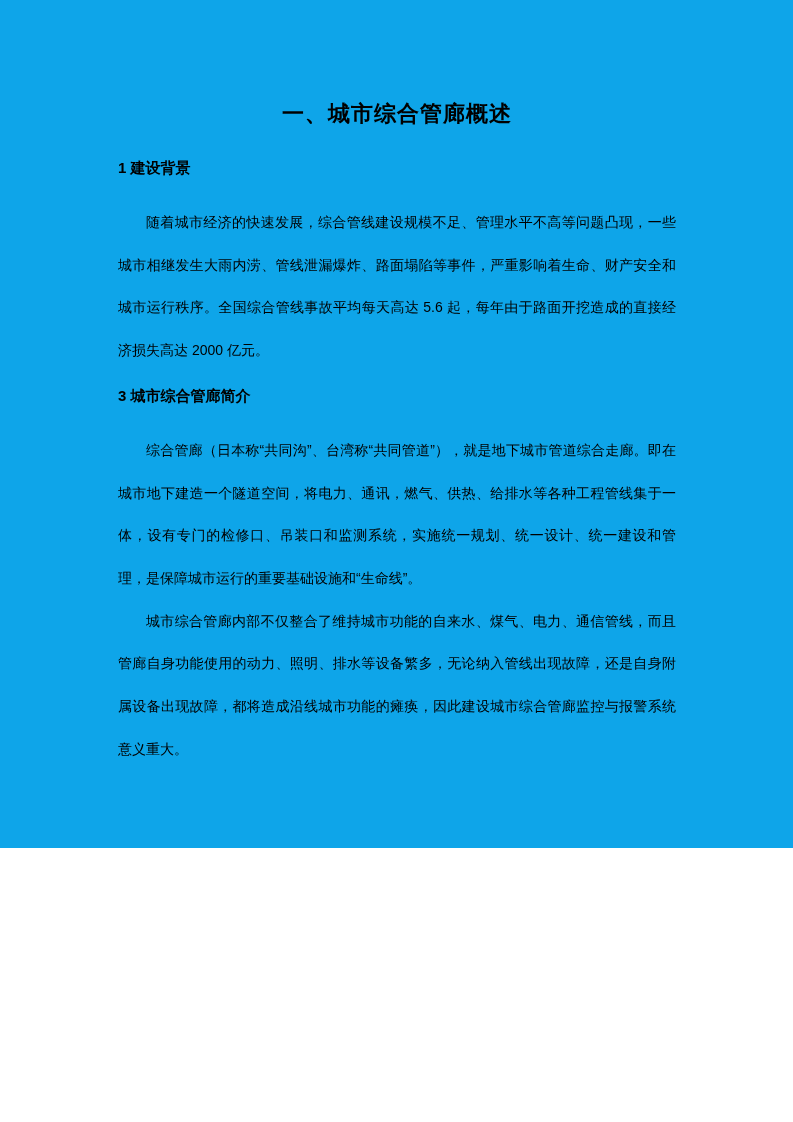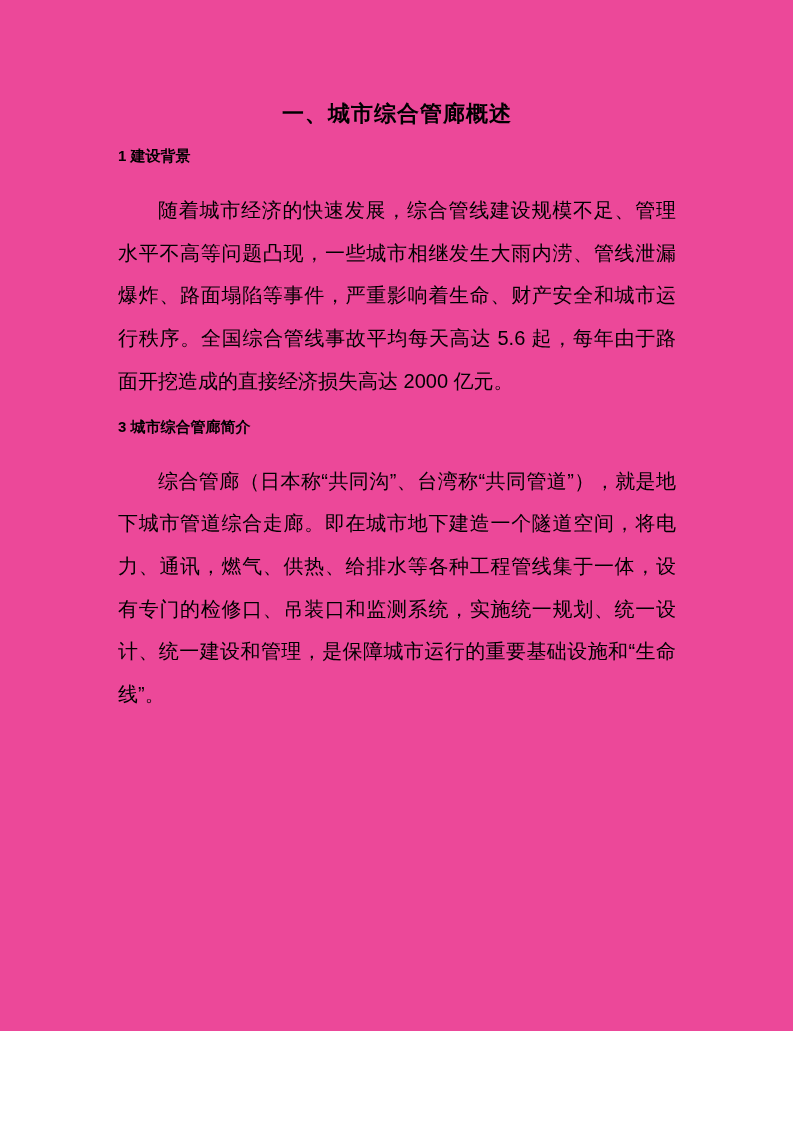--- a/index.html
+++ b/index.html
@@ -3,22 +3,22 @@
 <meta charset="utf-8">
 <style>
   html, body {
     margin: 0;
     padding: 0;
     background: #ffffff;
   }
   .page {
     position: relative;
     width: 793px;
-    height: 1031px;
-    background: #ec4899;
+    height: 848px;
+    background: #0ea5e9;
     color: #000000;
     font-family: "Liberation Sans", "DejaVu Sans", sans-serif;
     box-sizing: border-box;
     padding: 97px 117px 12px 118px;
     overflow: hidden;
   }
   .doc-title {
     margin: 0;
     font-size: 22px;
     line-height: 33px;
@@ -30,25 +30,25 @@
     margin: 0;
   }
   .section-heading {
     margin: 14px 0 23px 0;
     font-size: 15px;
     line-height: 20px;
     font-weight: bold;
     text-align: left;
   }
   .section-first .section-heading {
-    margin-top: 16px;
+    margin-top: 28px;
   }
   .paragraph {
     margin: 0;
-    font-size: 20px;
+    font-size: 14px;
     line-height: 42.7px;
     text-indent: 2em;
     text-align: justify;
     text-justify: inter-ideograph;
     word-break: break-all;
   }
 </style>
 </head>
 <body>
 
@@ -60,15 +60,16 @@
     <h2 class="section-heading">1 建设背景</h2>
     <p class="paragraph">随着城市经济的快速发展，综合管线建设规模不足、管理水平不高等问题凸现，一些城市相继发生大雨内涝、管线泄漏爆炸、路面塌陷等事件，严重影响着生命、财产安全和城市运行秩序。全国综合管线事故平均每天高达 5.6 起，每年由于路面开挖造成的直接经济损失高达 2000 亿元。</p>
   </section>
 
   <section class="section">
     <h2 class="section-heading">3 城市综合管廊简介</h2>
     <p class="paragraph">综合管廊（日本称“共同沟”、台湾称“共同管道”），就是地下城市管道综合走廊。即在城市地下建造一个隧道空间，将电力、通讯，燃气、供热、给排水等各种工程管线集于一体，设有专门的检修口、吊装口和监测系统，实施统一规划、统一设计、统一建设和管理，是保障城市运行的重要基础设施和“生命线”。</p>
   </section>
 
   <section class="section">
+    <p class="paragraph">城市综合管廊内部不仅整合了维持城市功能的自来水、煤气、电力、通信管线，而且管廊自身功能使用的动力、照明、排水等设备繁多，无论纳入管线出现故障，还是自身附属设备出现故障，都将造成沿线城市功能的瘫痪，因此建设城市综合管廊监控与报警系统意义重大。</p>
   </section>
 
 </div>
 
 </body></html>

